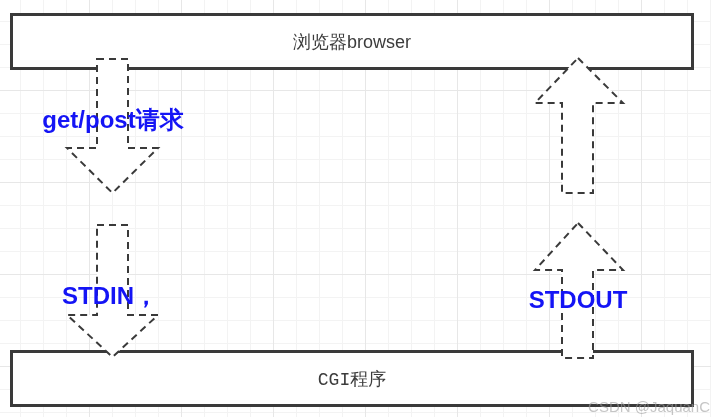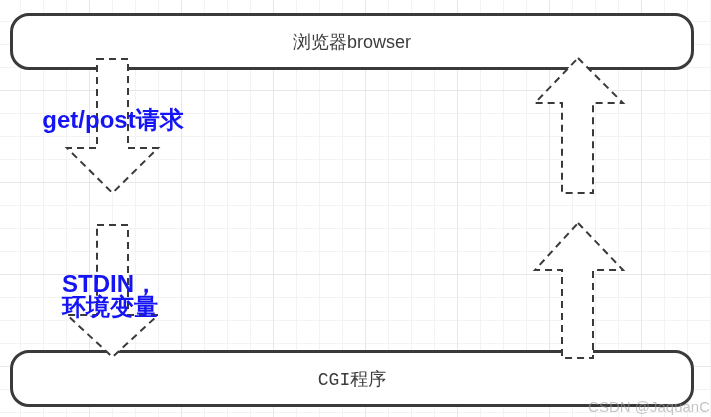--- a/index.html
+++ b/index.html
@@ -21,21 +21,21 @@
     background-size: 92px 92px, 92px 92px, 23px 23px, 23px 23px;
     background-position: -3px -2px;
   }
   .box {
     position: absolute;
     left: 10px;
     width: 678px;
     height: 51px;
     background: #ffffff;
     border: 3px solid #3a3a3a;
-    border-radius: 19px;
+    border-radius: 0;
     display: flex;
     align-items: center;
     justify-content: center;
     z-index: 1;
   }
   .box-label {
     font-size: 18px;
     color: #3c3c3c;
     white-space: nowrap;
   }
@@ -113,19 +113,19 @@
   </svg>
 
   <svg class="arrow-svg arrow-d" width="92" height="139" viewBox="0 0 92 139">
     <polygon class="arrow-shape" points="45,2 90,47 60,47 60,137 29,137 29,47 2,47"></polygon>
   </svg>
 
   <div class="flow-label label-request">get/post请求</div>
 
   <div class="flow-label label-stdin">
     <div>STDIN，</div>
-    <div>环境变量</div>
   </div>
 
+  <div class="flow-label label-stdout">STDOUT</div>
 
   <div class="watermark">CSDN @JaquanC</div>
 
 </div>
 
 </body></html>

